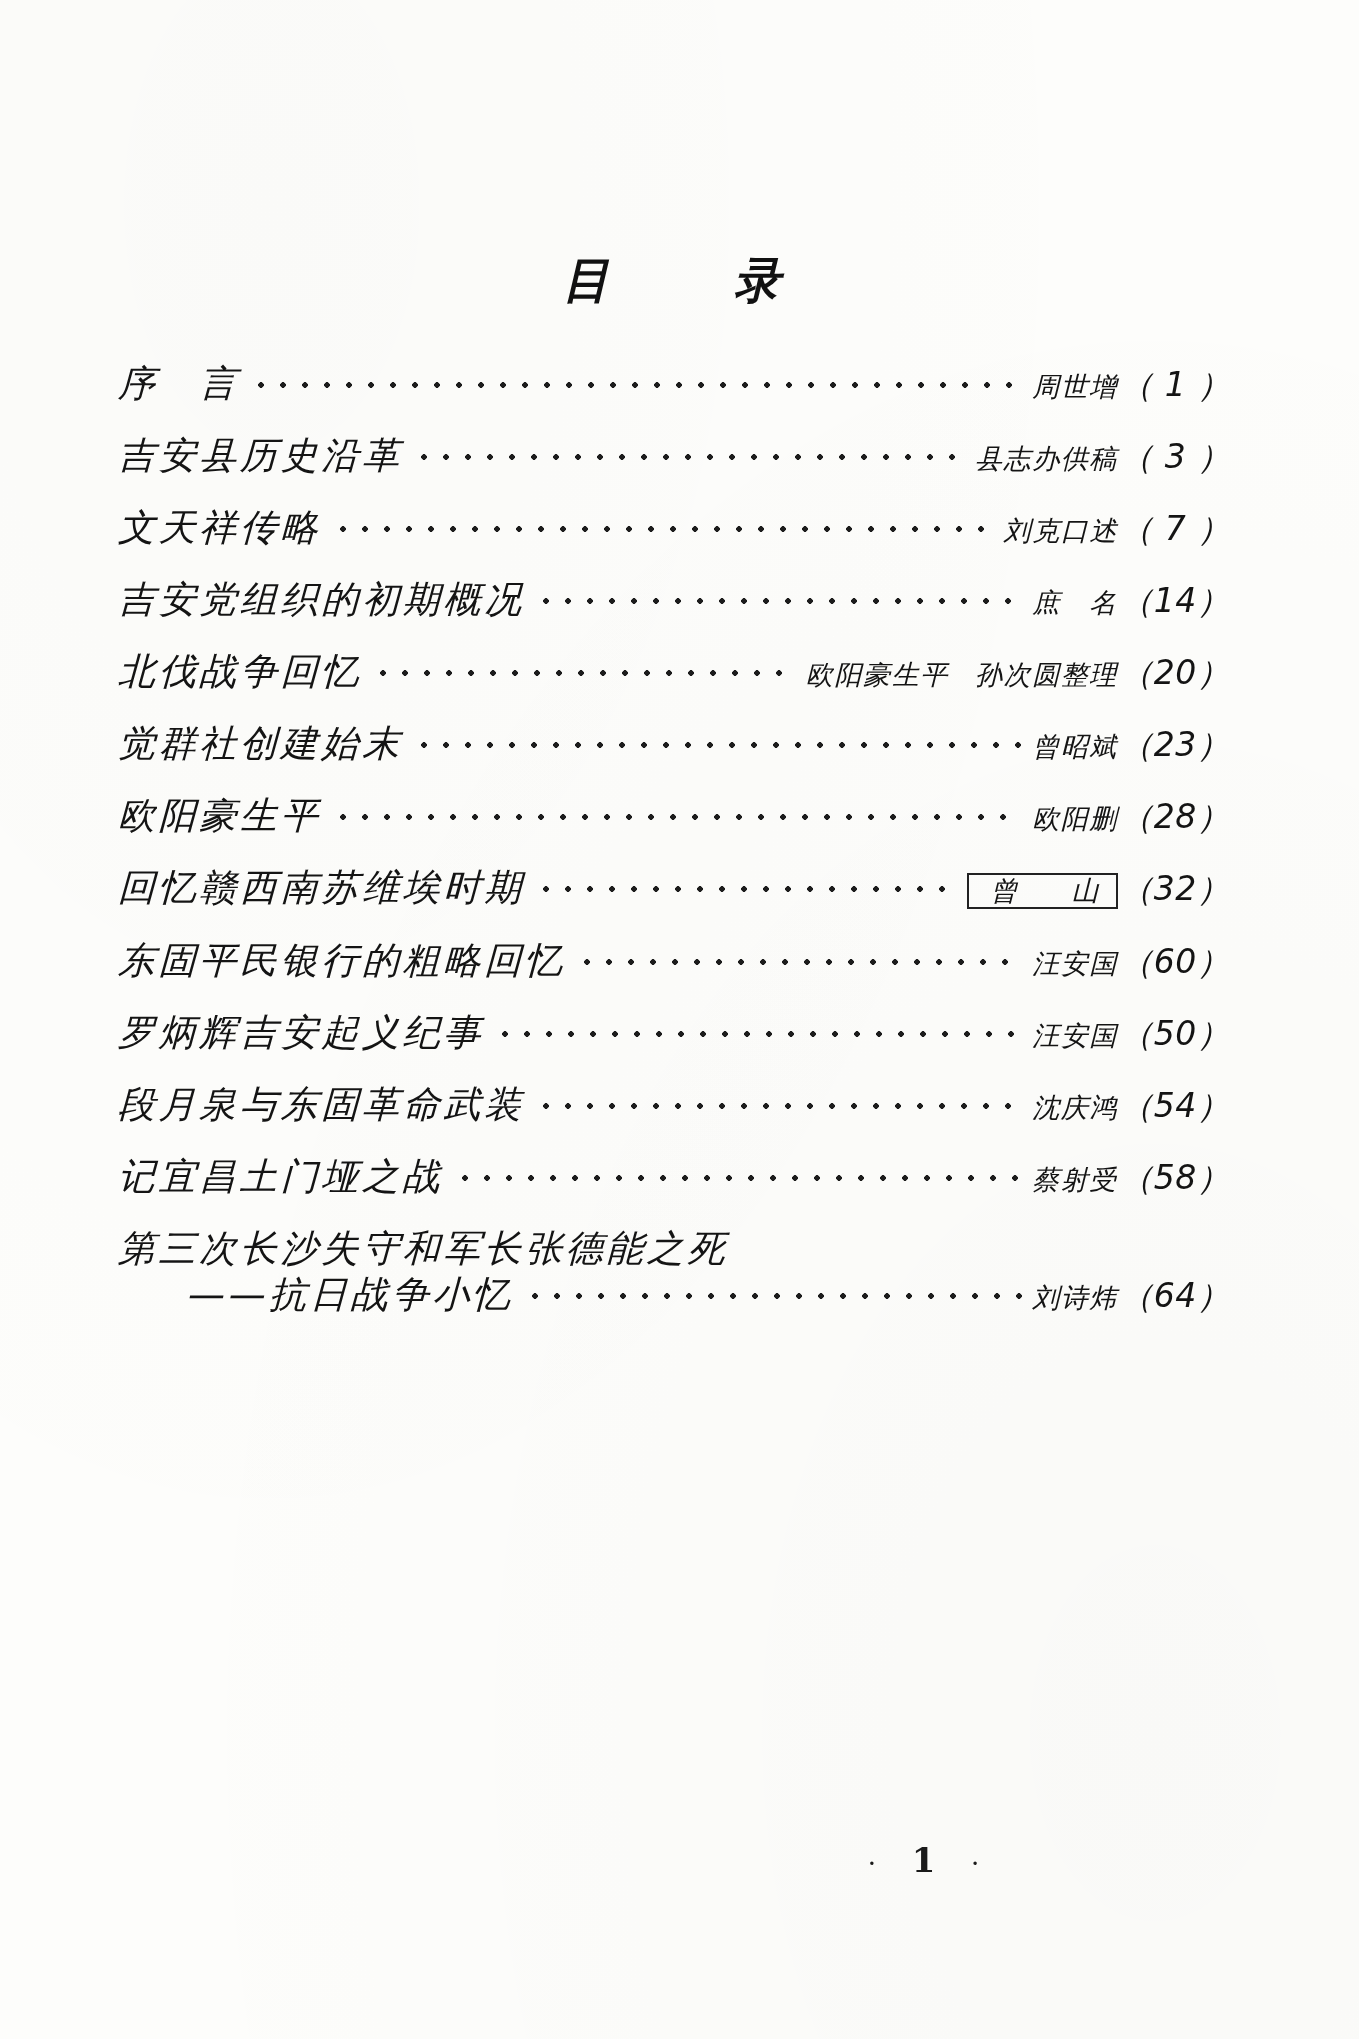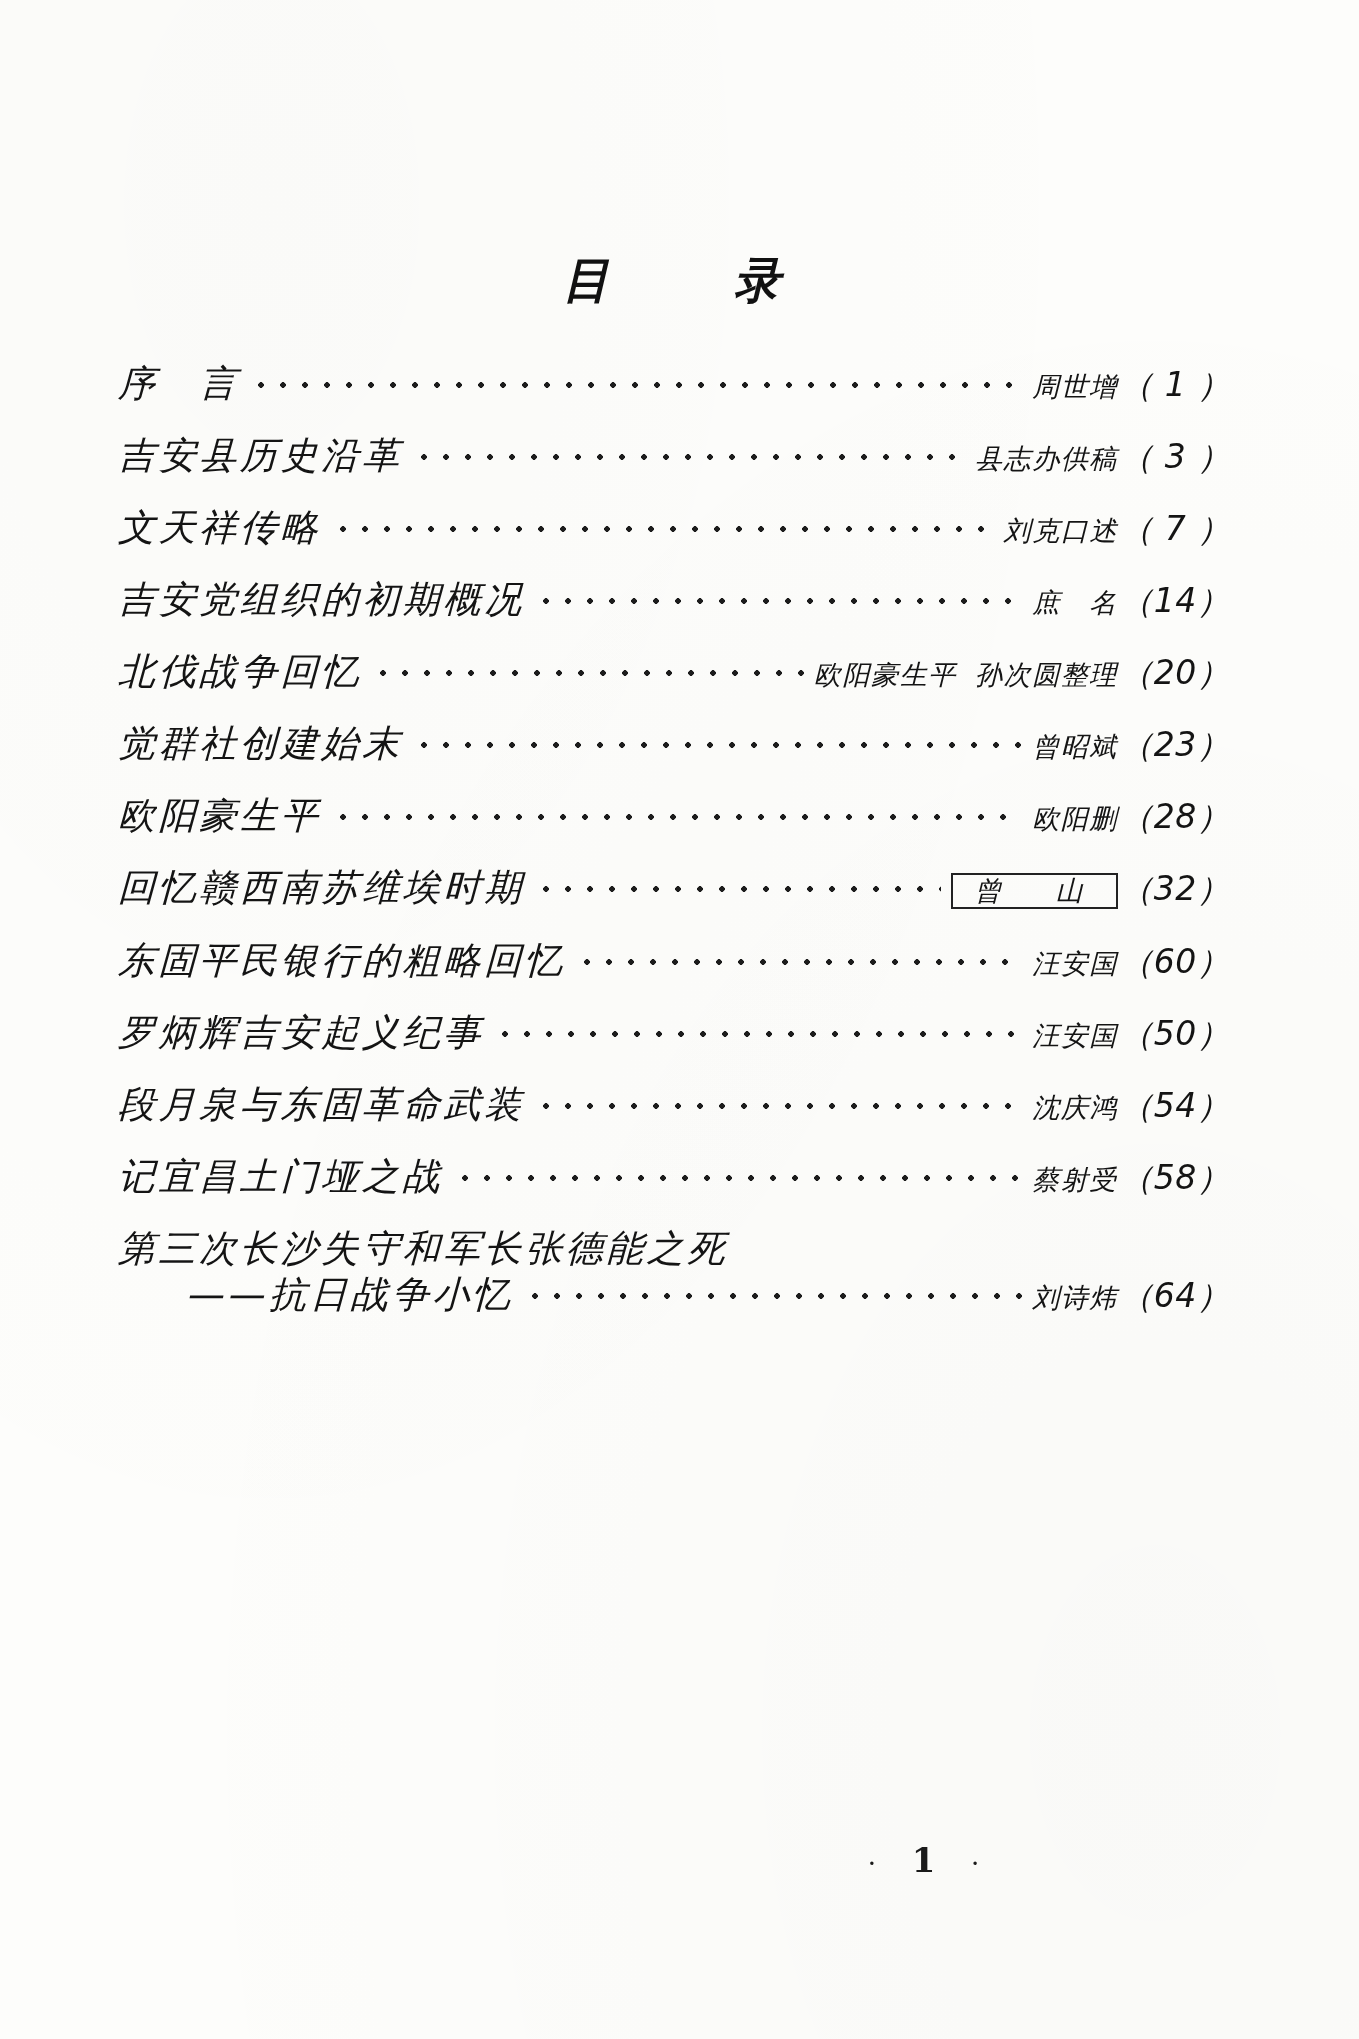--- a/index.html
+++ b/index.html
@@ -88,25 +88,25 @@
     background-repeat: repeat-x;
   }
   .entry .author {
     flex: 0 0 auto;
     font-size: 27px;
     letter-spacing: 0.06em;
     margin-right: 2px;
   }
   .entry .author.boxed {
     border: 2px solid #222;
-    padding: 1px 20px 2px 8px;
+    padding: 1px 4px 2px 8px;
     letter-spacing: 0.5em;
     text-indent: 0.5em;
   }
-  .entry .author.two-part .sec { margin-left: 18px; }
+  .entry .author.two-part .sec { margin-left: 26px; }
   .entry .page-num {
     flex: 0 0 auto;
     font-size: 33px;
     width: 118px;
     text-align: left;
     letter-spacing: 0.02em;
   }
 
   .entry-multiline {
     margin-bottom: 6px;

